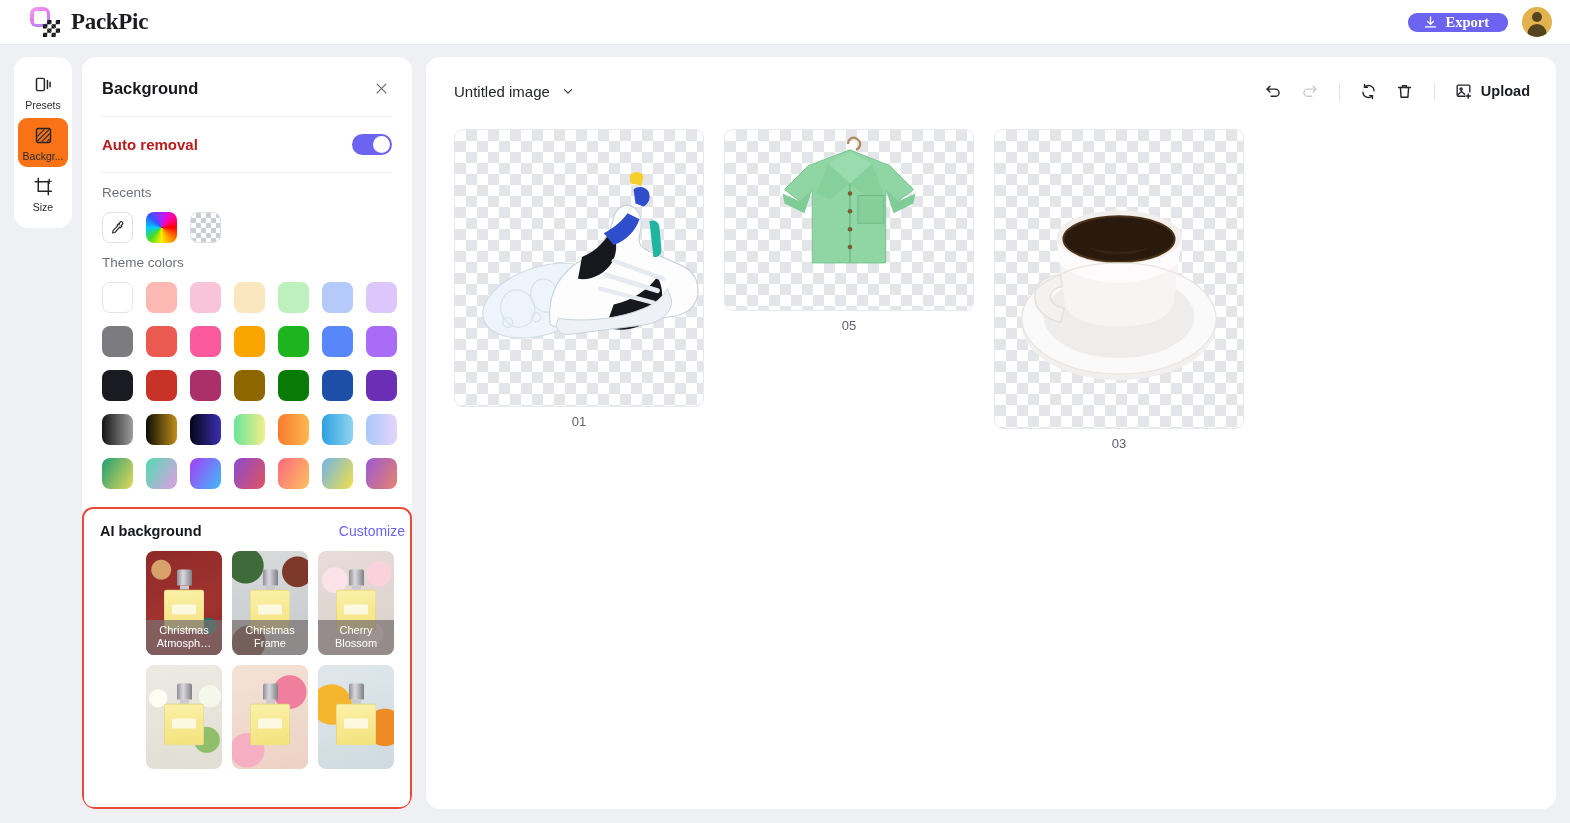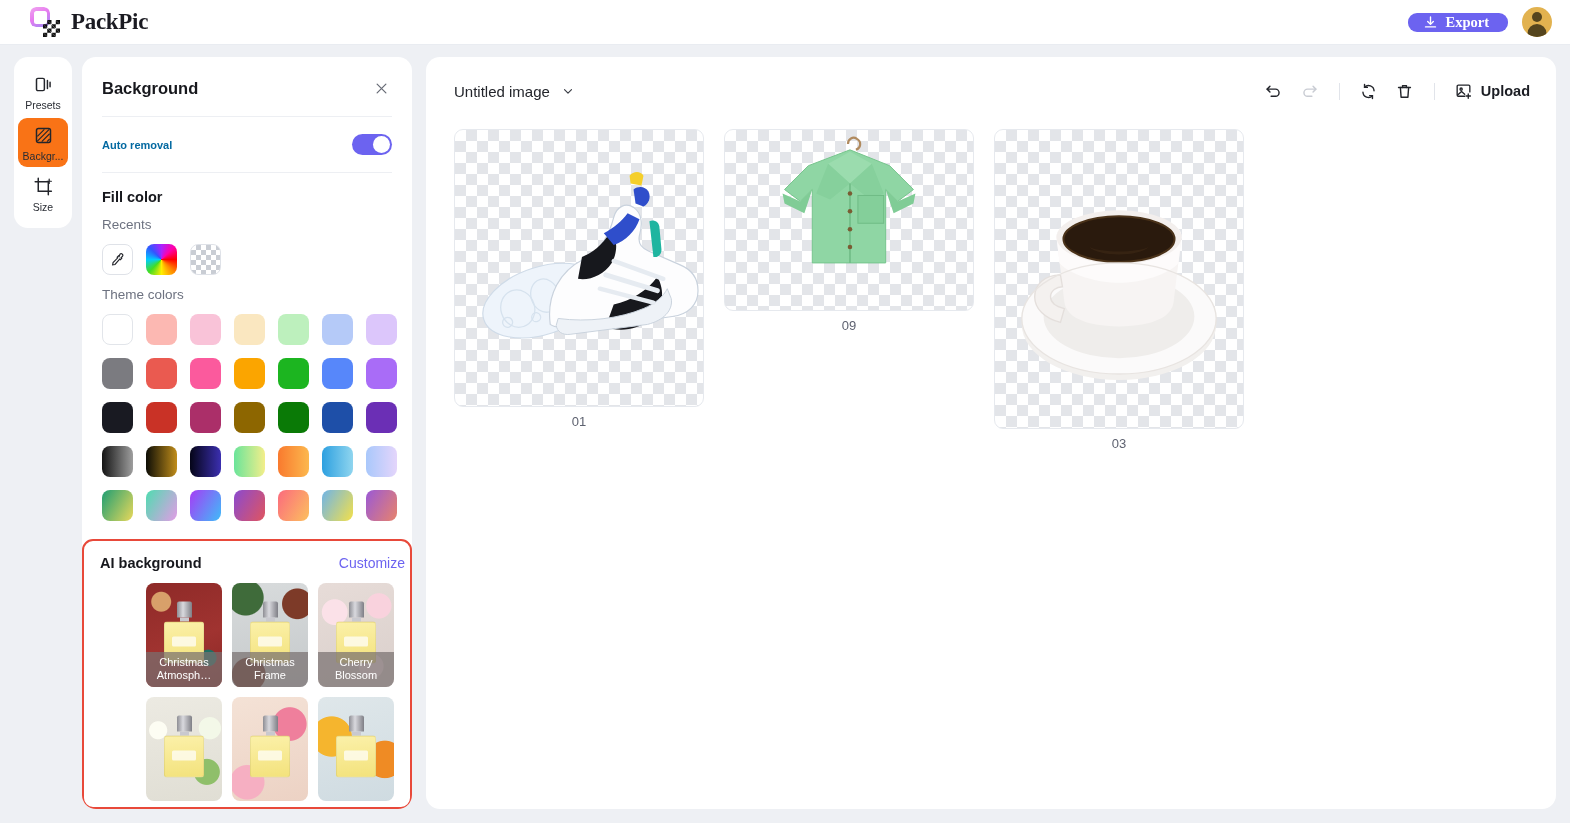--- a/index.html
+++ b/index.html
@@ -93,21 +93,21 @@
   }
   .panel-title { font-size: 16.5px; font-weight: bold; color: #17181d; }
   .close-x {
     margin-left: auto; width: 22px; height: 22px; cursor: pointer;
     display: flex; align-items: center; justify-content: center;
   }
   .hr { height: 1px; background: #edeff3; margin: 17px 20px 0 20px; }
   .row-toggle {
     display: flex; align-items: center; padding: 17px 20px 17px 20px;
   }
-  .row-label { font-size: 11px; font-weight: bold; color: #0369a1; }
+  .row-label { font-size: 15px; font-weight: bold; color: #b91c1c; }
   .toggle {
     margin-left: auto; width: 40px; height: 21px; border-radius: 11px;
     background: #6c63f0; position: relative; cursor: pointer;
   }
   .toggle::after {
     content: ""; position: absolute; right: 2px; top: 2px;
     width: 17px; height: 17px; border-radius: 50%; background: #fff;
   }
   .sec-title { font-size: 14.5px; font-weight: bold; color: #17181d; padding: 16px 20px 0 20px; }
   .sub-title { font-size: 13.5px; color: #6d7280; padding: 12px 20px 0 20px; }
@@ -268,21 +268,20 @@
       </div>
     </div>
     <div class="hr"></div>
 
     <div class="row-toggle">
       <div class="row-label">Auto removal</div>
       <div class="toggle"></div>
     </div>
     <div class="hr" style="margin-top:0"></div>
 
-    <div class="sec-title">Fill color</div>
     <div class="sub-title">Recents</div>
 
     <div class="recents">
       <div class="sw sw-eyedrop">
         <span style="display:flex">
           <svg width="15" height="15" viewBox="0 0 24 24" fill="none" stroke="#23252b" stroke-width="1.8" stroke-linecap="round">
             <path d="M16 3.5a2.6 2.6 0 0 1 3.7 3.7l-2 2 1 1-2.2 2.2-1-1L8 19.9 4.2 20.6l.7-3.8 7.5-7.5-1-1L13.6 6l1 1z"></path>
           </svg>
         </span>
       </div>
@@ -491,21 +490,21 @@
                 <circle cx="126" cy="64" r="2.3"></circle>
                 <circle cx="126" cy="82" r="2.3"></circle>
                 <circle cx="126" cy="100" r="2.3"></circle>
                 <circle cx="126" cy="118" r="2.3"></circle>
               </g>
       <rect x="134" y="66" width="26" height="28" fill="#84cf9a" stroke="#6fbb85" stroke-width="1"></rect>
       <path d="M88 60 76 72l-18-8 2 10 20 10z" fill="#80cc96"></path>
       <path d="M162 60l12 12 18-8-2 10-20 10z" fill="#80cc96"></path>
     </svg>
           </div>
-          <div class="card-cap">09</div>
+          <div class="card-cap">05</div>
         </div>
         <div class="card">
           <div class="card-img" style="width: 250px; height: 300px;">
             <svg viewBox="0 0 250 300" class="art">
       <ellipse cx="125" cy="196" rx="98" ry="56" fill="#f2f0ee"></ellipse>
       <ellipse cx="125" cy="190" rx="98" ry="56" fill="#fbfafa"></ellipse>
       <ellipse cx="125" cy="188" rx="76" ry="42" fill="#efedeb"></ellipse>
       <path d="M62 108c0-8 6-12 14-12h98c8 0 14 4 14 12l-8 66c-2 14-20 24-55 24s-53-10-55-24z" fill="#f7f4f3"></path>
       <path d="M62 108c0-8 6-12 14-12h98c8 0 14 4 14 12l-3 26c-10 12-39 20-60 20s-50-8-60-20z" fill="#fdfbfb"></path>
       <ellipse cx="125" cy="108" rx="63" ry="27" fill="#f3efed"></ellipse>

